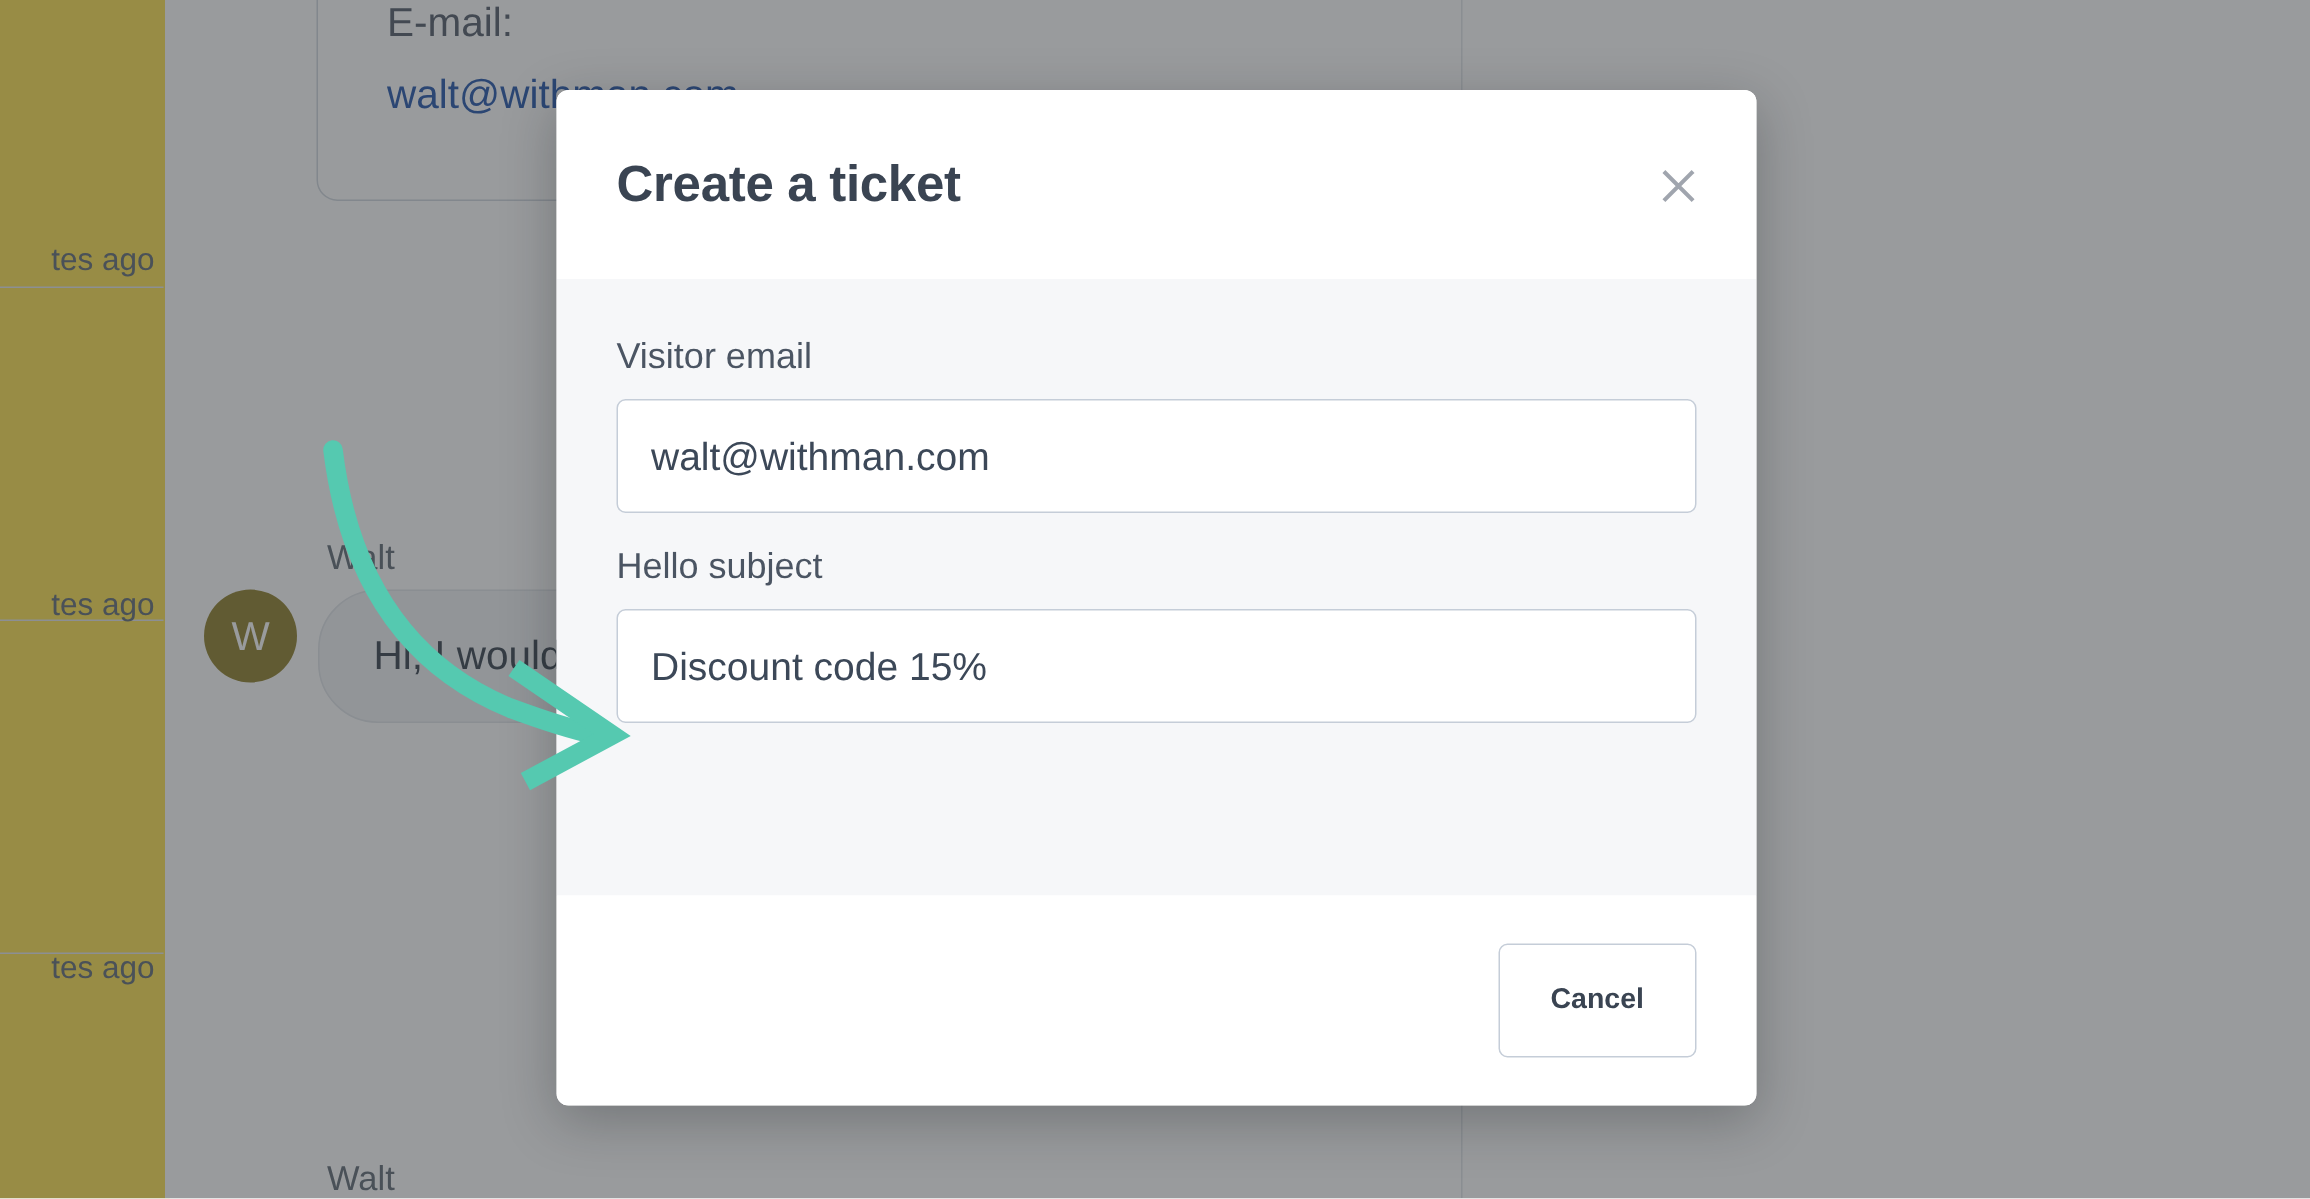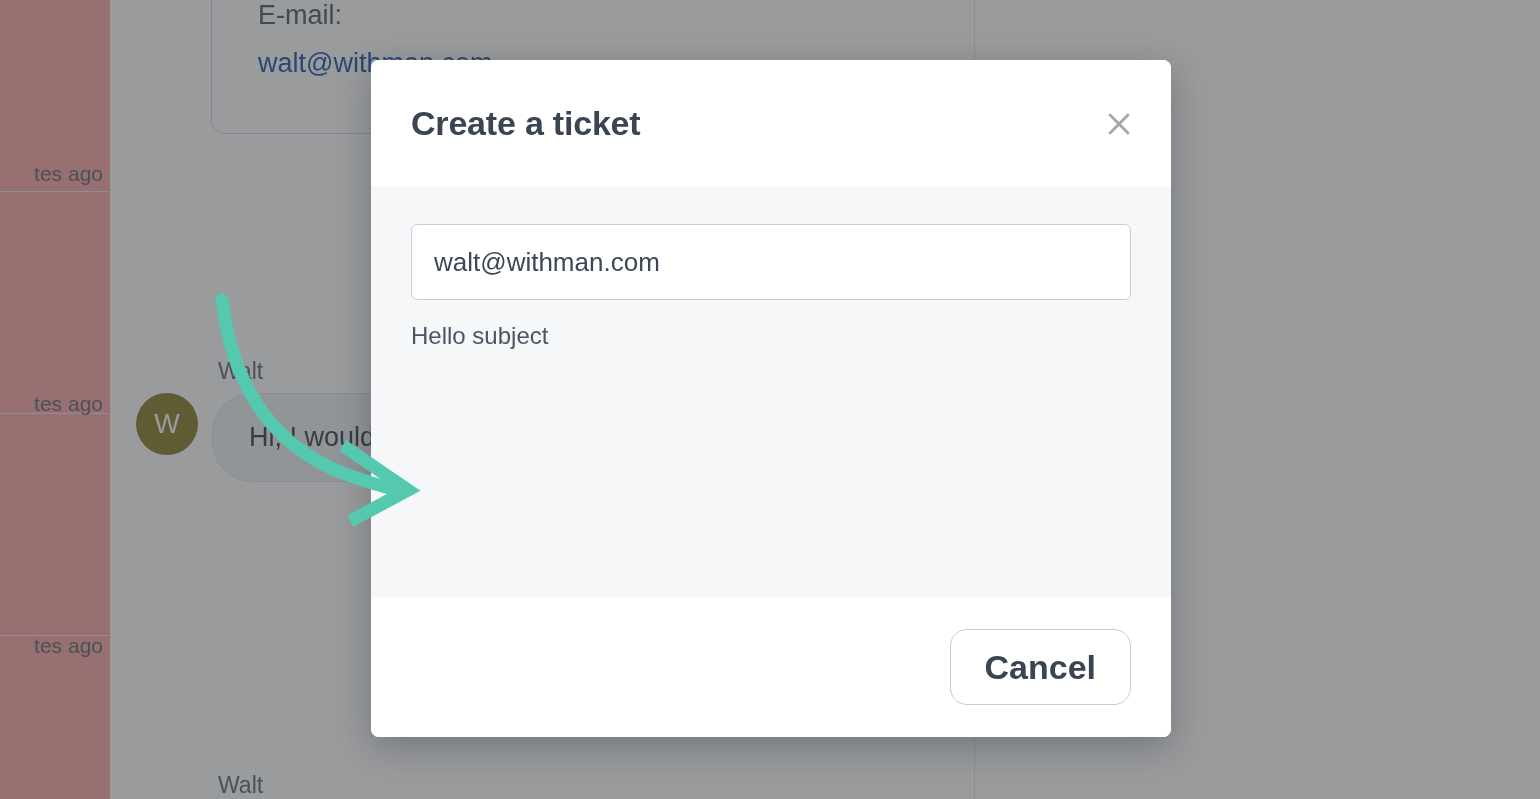--- a/index.html
+++ b/index.html
@@ -25,21 +25,21 @@
     position: absolute;
     inset: 0;
     background: #ffffff;
   }
 
   
   .conv-list {
     position: absolute;
     left: 0; top: 0;
     width: 113px; height: 799px;
-    background: #fca5a5;
+    background: #fde047;
     border-right: 1px solid #dfe3e8;
     text-align: right;
   }
   .conv-row {
     position: absolute;
     left: 0; width: 109px;
     border-bottom: 1px solid #e3e7ec;
   }
   .conv-row .conv-time {
     position: absolute;
@@ -211,23 +211,23 @@
     flex: 0 0 140px;
     background: #ffffff;
     display: flex;
     align-items: center;
     justify-content: flex-end;
     gap: 14px;
     padding: 0 40px;
   }
   .btn {
     font-family: "Liberation Sans", sans-serif;
-    font-size: 34px;
+    font-size: 19px;
     font-weight: bold;
-    border-radius: 17px;
+    border-radius: 6px;
     cursor: pointer;
     height: 76px;
     display: flex;
     align-items: center;
     justify-content: center;
   }
   .btn-cancel {
     background: #ffffff;
     border: 1px solid #c5cdd8;
     color: #3a4452;
@@ -356,25 +356,27 @@
       <div class="close-btn">
         <svg viewBox="0 0 24 24" xmlns="http://www.w3.org/2000/svg" aria-hidden="true">
           <path d="M5 5 L19 19 M19 5 L5 19" stroke="#a0a5ae" stroke-width="2.2" stroke-linecap="square" fill="none"></path>
         </svg>
       </div>
     </div>
 
     <div class="modal-body">
 
       <div class="field">
+        <div class="field-label">Visitor email</div>
         <input class="field-input" type="text" value="walt@withman.com" placeholder="Visitor email" style="">
       </div>
 
       <div class="field">
         <div class="field-label">Hello subject</div>
+        <input class="field-input" type="text" value="Discount code 15%" placeholder="Ticket subject" style="">
       </div>
 
     </div>
 
     <div class="modal-footer">
       <button class="btn btn-cancel">Cancel</button>
     </div>
 
   </div>
 

